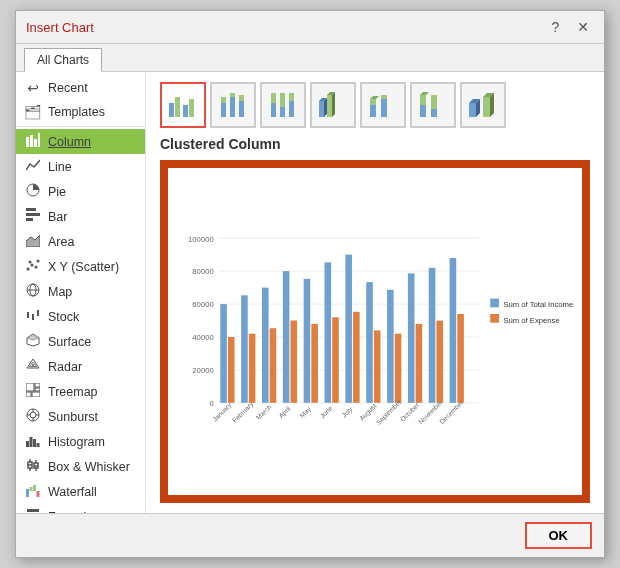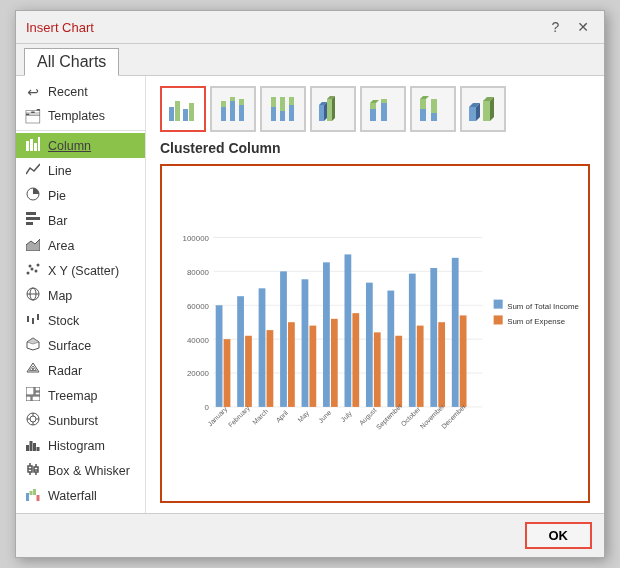--- a/index.html
+++ b/index.html
@@ -53,21 +53,21 @@
       background: #f0f0f0;
       border-bottom: 1px solid #ccc;
     }
     .tab {
       display: inline-block;
       padding: 4px 12px;
       border: 1px solid #aaa;
       border-bottom: 1px solid #f0f0f0;
       background: #f0f0f0;
       cursor: pointer;
-      font-size: 16px;
+      font-size: 12px;
       color: #333;
       margin-bottom: -1px;
       position: relative;
       z-index: 1;
     }
     .tab.active {
       background: #fff;
       border-bottom: 1px solid #fff;
     }
     .content-area {
@@ -134,21 +134,21 @@
     .chart-type-icon.selected {
       border: 2px solid #e74c3c;
       background: #fefefe;
     }
     .chart-name {
       font-size: 14px;
       font-weight: 600;
       color: #333;
     }
     .preview-box {
-      border: 2px solid #c2410c;
+      border: 8px solid #c2410c;
       background: #fff;
       flex: 1;
       position: relative;
       overflow: hidden;
       min-height: 200px;
     }
     .footer {
       background: #f0f0f0;
       border-top: 1px solid #ccc;
       padding: 8px 12px;

